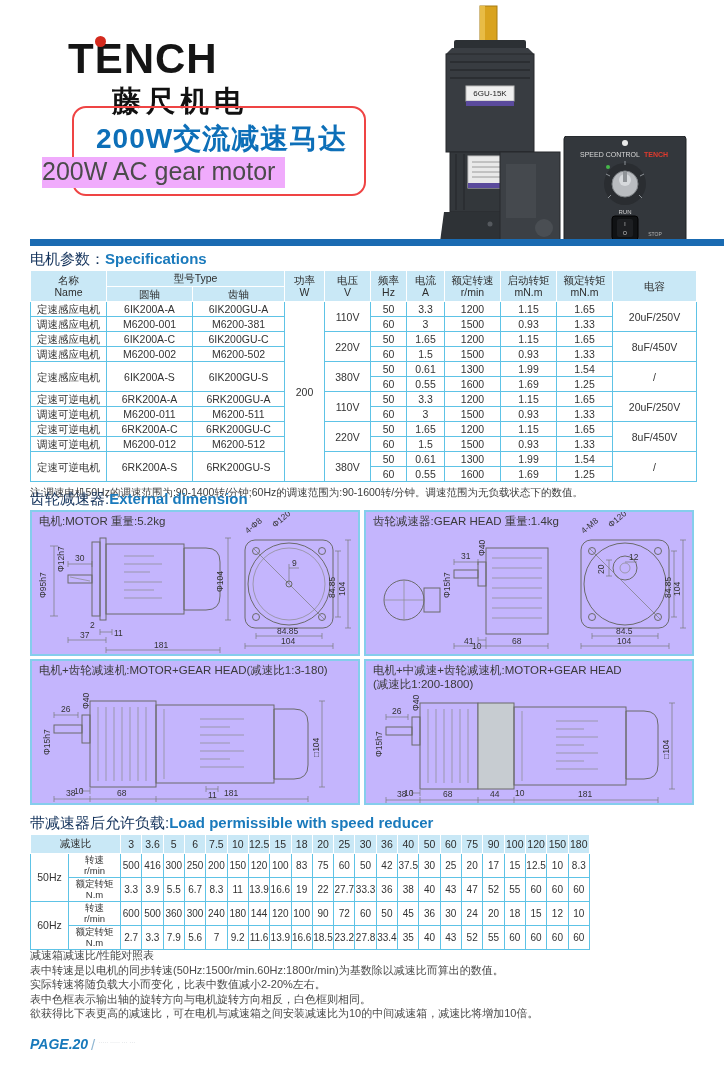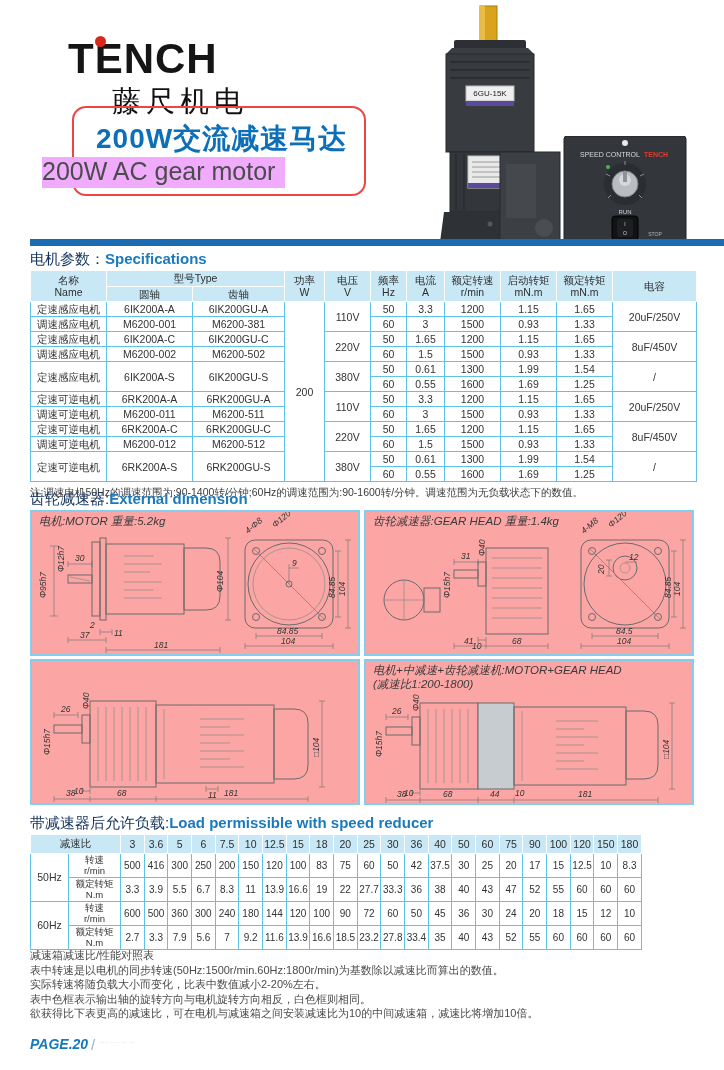--- a/index.html
+++ b/index.html
@@ -3,21 +3,21 @@
 <meta charset="utf-8">
 <style>
   html,body{margin:0;padding:0;background:#fff;}
   body{font-family:"Liberation Sans","DejaVu Sans",sans-serif;color:#333;}
   .page{position:relative;width:724px;height:1070px;background:#fff;overflow:hidden;}
 
   
   .logo{position:absolute;left:68px;top:38px;}
   .logo-en{font-size:42px;font-weight:900;letter-spacing:1px;color:#151515;position:relative;line-height:1;}
   .logo-dot{position:absolute;left:27px;top:-2px;width:11px;height:11px;border-radius:50%;background:#d42a1e;}
-  .logo-cn{font-size:29px;font-weight:normal;color:#111;letter-spacing:5px;margin:2px 0 0 44px;}
+  .logo-cn{font-size:29px;font-weight:bold;color:#111;letter-spacing:5px;margin:2px 0 0 44px;}
   .title-box{position:absolute;left:72px;top:106px;width:290px;height:86px;border:2px solid #ef4444;border-radius:14px;}
   .title-zh{margin:12px 0 0 22px;font-size:28px;font-weight:900;color:#0d6fb8;letter-spacing:1px;}
   .title-en{position:absolute;left:-32px;top:49px;background:#f0abfc;padding:0 10px 2px 0;font-size:25px;color:#4b4b4b;}
   .bluebar{position:absolute;left:30px;right:0;top:239px;height:7px;background:#1a6bb2;}
   .photo-motor{position:absolute;left:416px;top:4px;}
   .photo-ctrl{position:absolute;left:498px;top:136px;}
 
   
   .sec-h{font-size:15px;line-height:17px;}
   .sec-h .zh{color:#13325b;font-weight:normal;}
@@ -26,32 +26,32 @@
   
   .spec-section{position:absolute;left:30px;top:250px;width:666px;}
   table.spec{border-collapse:collapse;width:666px;table-layout:fixed;margin-top:3px;border:1px solid #5ec3e6;}
   .spec th{background:#c9e8f6;border:1px solid #fff;font-weight:normal;font-size:10.5px;color:#2e2e2e;white-space:pre-line;padding:1px 0;line-height:1.2;}
   .spec td{border:1px solid #5ec3e6;font-size:10.5px;text-align:center;padding:0;height:14px;color:#333;white-space:pre-line;line-height:1.15;}
   .spec-note{font-size:10.5px;color:#3c3c3c;margin-top:4px;}
 
   
   .dim-section{position:absolute;left:30px;top:490px;width:666px;}
   .dim-grid{display:grid;grid-template-columns:330px 330px;grid-gap:3px 4px;margin-top:3px;}
-  .panel{position:relative;width:326px;height:142px;border:2px solid #85cdec;background:#fca5a5;font-style:italic;}
+  .panel{position:relative;width:326px;height:142px;border:2px solid #85cdec;background:#c4b5fd;}
   .panel-title{position:absolute;left:7px;top:3px;font-size:11.5px;color:#3a3a3a;z-index:2;line-height:1.2;}
   .panel svg{position:absolute;left:0;top:0;}
   .dwg{stroke:#6b6b6b;fill:none;stroke-width:1;}
   .dwg2{stroke:#8a8a8a;fill:none;stroke-width:.7;}
   .dim{stroke:#7a7a7a;fill:none;stroke-width:.7;}
   .dm{font-size:8.5px;fill:#333;}
   .gray{fill:#c7ccd1;stroke:#6b6b6b;stroke-width:1;}
 
   
   .load-section{position:absolute;left:30px;top:814px;width:690px;}
-  table.load{border-collapse:collapse;width:612px;table-layout:fixed;margin-top:3px;border:1px solid #5ec3e6;}
+  table.load{border-collapse:collapse;width:560px;table-layout:fixed;margin-top:3px;border:1px solid #5ec3e6;}
   .load th{background:#c9e8f6;border:1px solid #fff;font-weight:normal;font-size:10.5px;color:#2e2e2e;height:18px;padding:0;}
   .load td{border:1px solid #5ec3e6;font-size:10px;text-align:center;padding:0;height:23px;color:#333;white-space:pre-line;line-height:1.1;}
   .load td.hz{font-size:10.5px;}
   .load td.lbl{font-size:9.5px;}
 
   
   .notes{position:absolute;left:30px;top:948px;width:666px;font-size:11px;color:#4a4a4a;line-height:14.6px;}
   .pagefoot{position:absolute;left:30px;top:1036px;display:flex;align-items:flex-start;}
   .page-label{font-size:14px;font-weight:900;font-style:italic;color:#1779bb;}
   .slash{color:#8fb6d2;font-size:15px;margin:0 3px;}
@@ -418,20 +418,21 @@
           <path class="dim" d="M317 28 v88 M314 28 h6 M314 116 h6"></path>
           <text class="dm" transform="rotate(-90 314 84)" x="314" y="84">104</text>
           <path class="dim" d="M226 124 h66 M226 121 v6 M292 121 v6"></path>
           <text class="dm" x="250" y="122">84.5</text>
           <path class="dim" d="M215 134 h88 M215 131 v6 M303 131 v6"></path>
           <text class="dm" x="251" y="132">104</text>
         </svg>
       </div>
 
       <div class="panel">
+        <div class="panel-title">电机+齿轮减速机:MOTOR+GEAR HEAD(减速比1:3-180)</div>
         <svg width="326" height="142" viewBox="0 0 326 142">
           <rect class="dwg" x="22" y="64" width="28" height="8"></rect>
           <path class="dim" d="M22 54 h24 M22 51 v6 M46 51 v6"></path>
           <text class="dm" x="29" y="51">26</text>
           <text class="dm" transform="rotate(-90 18 94)" x="18" y="94">Φ15h7</text>
           <rect class="dwg" x="50" y="54" width="8" height="28"></rect>
           <text class="dm" transform="rotate(-90 57 48)" x="57" y="48">Φ40</text>
           <rect class="dwg" x="58" y="40" width="66" height="86"></rect>
           <g class="dwg2">
             <path d="M66 46 v74 M74 46 v74 M82 46 v74 M90 46 v74 M98 46 v74 M106 46 v74 M114 46 v74"></path>

